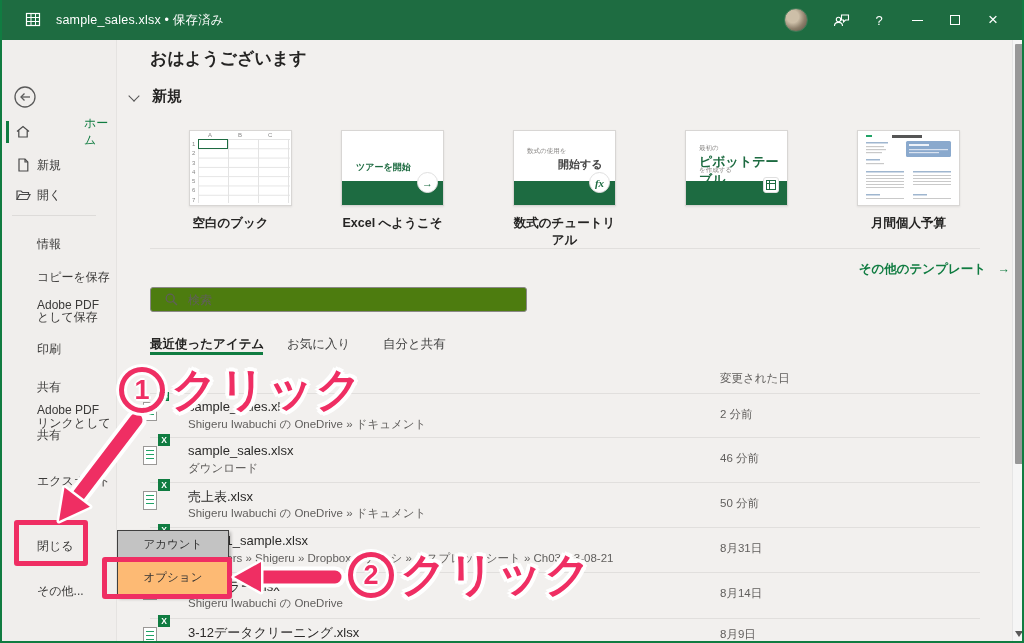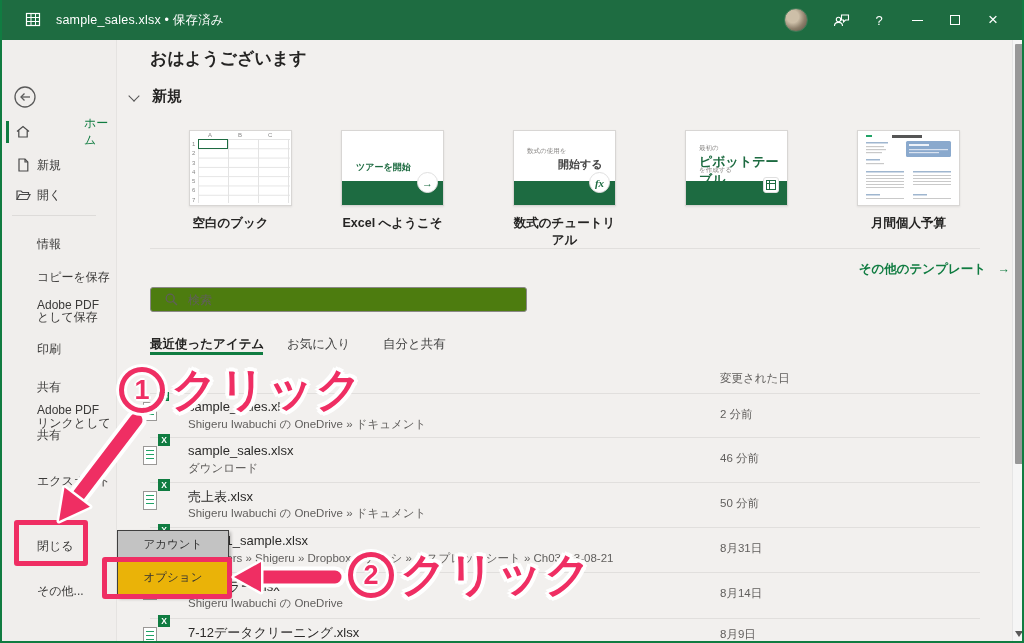--- a/index.html
+++ b/index.html
@@ -65,21 +65,21 @@
   .xlsx.cloud .grid{position:absolute;left:1px;bottom:1px;width:10px;height:9px;background:#21a366;
     box-shadow:inset 0 0 0 1px #0e7a3f;
     background-image:linear-gradient(#fff 1px,transparent 1px),linear-gradient(90deg,#fff 1px,transparent 1px);
     background-size:5px 4.5px;}
   .xlsx.plain .pg:after{background:repeating-linear-gradient(#bdbbb9 0 1px,transparent 1px 4px);}
   
   .scrollbar{position:absolute;left:1010px;top:40px;width:12px;height:601px;background:#f5f5f5;border-left:1px solid #e5e5e5;}
   .scroll-thumb{position:absolute;left:1.5px;top:4px;width:8px;height:420px;background:#989898;border-radius:1px;}
   .scroll-down{position:absolute;left:2px;bottom:4px;width:0;height:0;border-left:4px solid transparent;border-right:4px solid transparent;border-top:6px solid #5a5a5a;}
   
-  .popup{position:absolute;left:115px;top:530px;width:112px;background:#eab308;border:1.5px solid #3f3f3f;z-index:10;box-shadow:2px 2px 3px rgba(0,0,0,.25);}
+  .popup{position:absolute;left:115px;top:530px;width:112px;background:#fdba74;border:1.5px solid #3f3f3f;z-index:10;box-shadow:2px 2px 3px rgba(0,0,0,.25);}
   .popup-item{height:37px;display:flex;align-items:center;justify-content:center;font-size:11.5px;color:#333;cursor:pointer;}
   .popup-item.gray{height:28px;background:#c3c3c3;border-bottom:1px solid #9b9b9b;}
   
   .pink-box{position:absolute;border:5px solid #ef2e63;border-radius:3px;z-index:20;}
   .anno{position:absolute;z-index:40;display:flex;align-items:flex-start;}
   .badge{width:46px;height:46px;border:5px solid #ef2e63;border-radius:50%;background:transparent;
          box-shadow:0 0 0 3px #fff, inset 0 0 0 3px #fff;display:flex;align-items:center;justify-content:center;
          color:#ef2e63;font-size:27px;font-weight:900;
          text-shadow:-2px 0 0 #fff,2px 0 0 #fff,0 -2px 0 #fff,0 2px 0 #fff;}
   .anno-text{margin-left:6px;margin-top:-8px;font-size:46px;font-weight:900;color:#ef2e63;letter-spacing:1px;
@@ -345,21 +345,21 @@
 
   <div class="file-row" style="top:572px;height:46px;">
     <span class="f-icon xlsx plain"><span class="pg"></span></span>
     <span class="f-title">3-09エラー.xlsx</span>
     <span class="f-sub">Shigeru Iwabuchi の OneDrive</span>
     <span class="f-date">8月14日</span>
   </div>
 
   <div class="file-row" style="top:618px;height:25px;">
     <span class="f-icon xlsx"><span class="pg"></span><span class="xb"></span></span>
-    <span class="f-title">7-12データクリーニング.xlsx</span>
+    <span class="f-title">3-12データクリーニング.xlsx</span>
     <span class="f-date" style="top:8px;">8月9日</span>
   </div>
 
   <div class="scrollbar">
     <div class="scroll-thumb"></div>
     <div class="scroll-down"></div>
   </div>
 
   <div class="popup">
     <div class="popup-item gray">アカウント</div>

